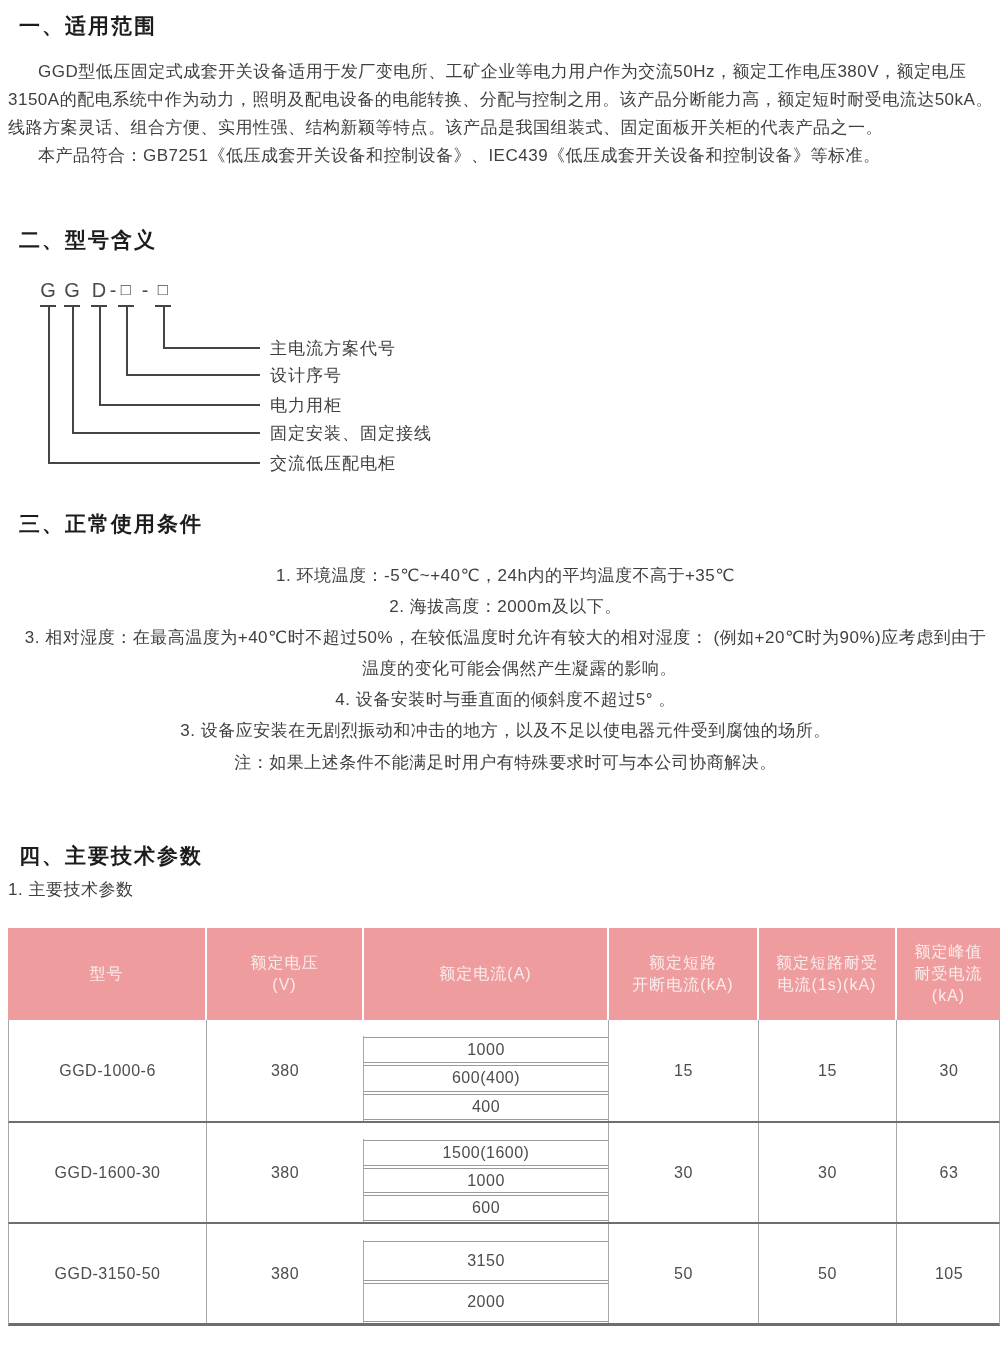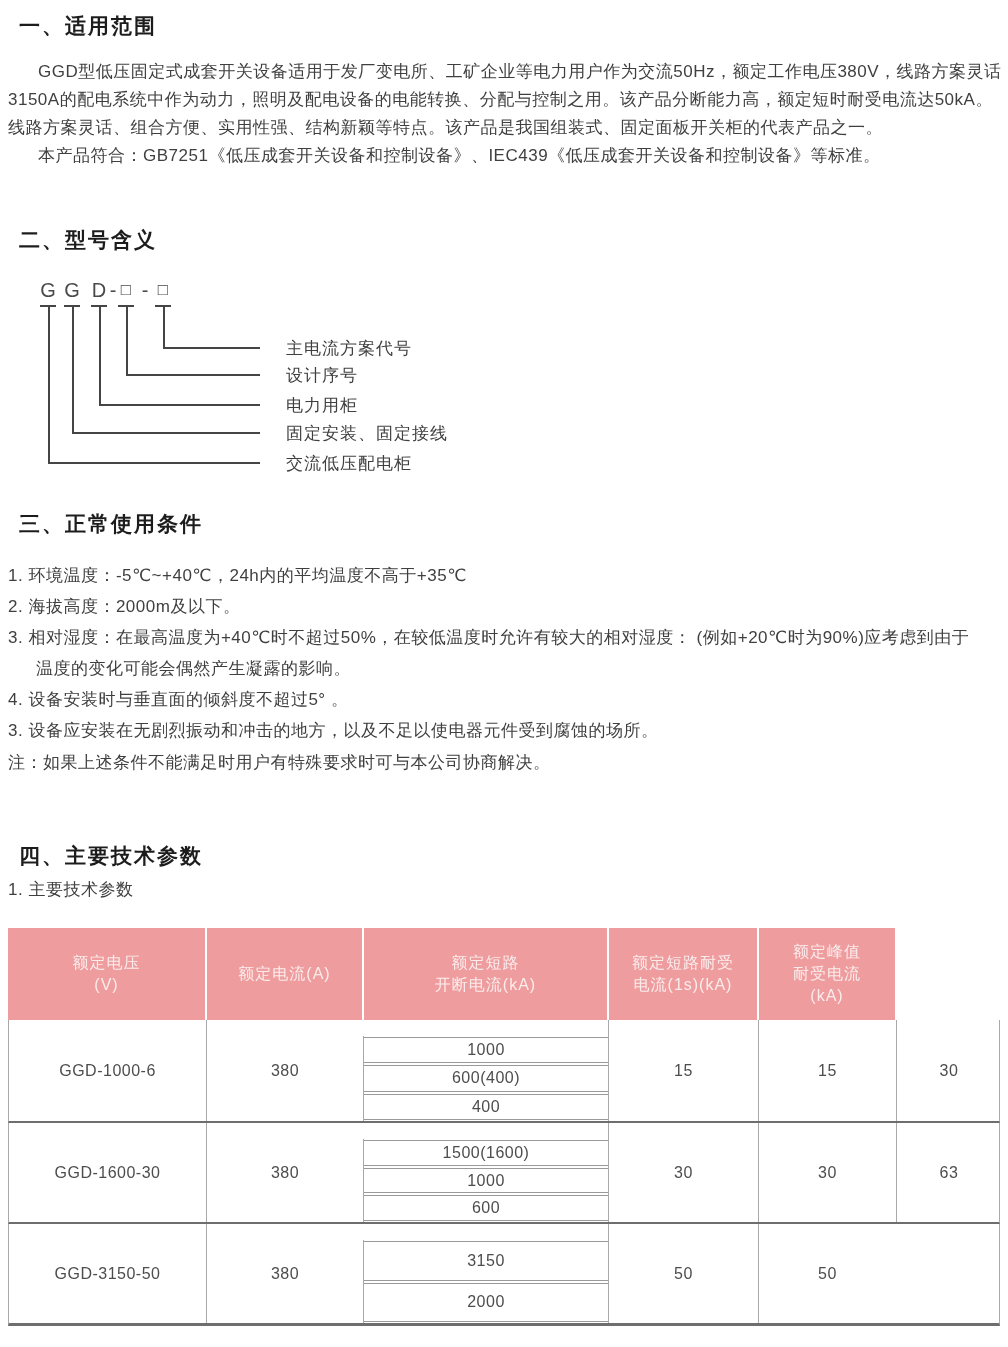--- a/index.html
+++ b/index.html
@@ -23,28 +23,28 @@
   
   .diagram { position:absolute; left:0; top:278px; width:700px; height:210px; }
   .dchar {
     position:absolute; top:0; width:24px; text-align:center;
     font-size:20px; color:#4a4a4a; line-height:24px;
   }
   .dsquare { font-size:17px; }
   .tick { position:absolute; top:27px; height:2px; width:16px; background:#454545; }
   .lshape { position:absolute; top:28px; border-left:2px solid #454545; border-bottom:2px solid #454545; }
   .dlabel {
-    position:absolute; left:286px; font-size:17px; color:#3f3f3f;
+    position:absolute; left:270px; font-size:17px; color:#3f3f3f;
     letter-spacing:1px; white-space:nowrap; line-height:22px;
   }
 
   
   .cond-line {
     position:absolute; left:8px; width:995px; height:31px; line-height:31px;
-    font-size:17px; letter-spacing:0.5px; white-space:nowrap; color:#3f3f3f;
+    font-size:17px; letter-spacing:0.5px; white-space:nowrap; color:#3f3f3f;text-align:center;
   }
 
   
   .ptable { position:absolute; left:8px; top:928px; width:992px; }
   .thead {
     display:grid; grid-template-columns:197px 157px 245px 150px 138px 105px;
     height:92px;
   }
   .thcell {
     background:#ee9c9e; color:#fbecec; font-size:16px; line-height:22px;
@@ -70,21 +70,21 @@
     flex:1; margin:1px 0; border-top:1px solid #9a9a9a; border-bottom:1px solid #9a9a9a;
     display:flex; align-items:center; justify-content:center;
   }
 </style>
 </head>
 <body>
 
 <div class="page">
 
   <div class="sec-heading" style="top:12px">一、适用范围</div>
-  <div class="bodyline indent2" style="top:58px">GGD型低压固定式成套开关设备适用于发厂变电所、工矿企业等电力用户作为交流50Hz，额定工作电压380V，线路方案灵话</div>
+  <div class="bodyline indent2" style="top:58px">GGD型低压固定式成套开关设备适用于发厂变电所、工矿企业等电力用户作为交流50Hz，额定工作电压380V，额定电压</div>
   <div class="bodyline" style="top:86px">3150A的配电系统中作为动力，照明及配电设备的电能转换、分配与控制之用。该产品分断能力高，额定短时耐受电流达50kA。</div>
   <div class="bodyline" style="top:114px">线路方案灵话、组合方便、实用性强、结构新颖等特点。该产品是我国组装式、固定面板开关柜的代表产品之一。</div>
   <div class="bodyline indent2" style="top:142px">本产品符合：GB7251《低压成套开关设备和控制设备》、IEC439《低压成套开关设备和控制设备》等标准。</div>
 
   <div class="sec-heading" style="top:226px">二、型号含义</div>
 
   <div class="diagram">
 
     <span class="dchar" style="left:36px">G</span>
     <span class="dchar" style="left:60px">G</span>
@@ -120,20 +120,23 @@
   <div class="cond-line indent1" style="top:653px">温度的变化可能会偶然产生凝露的影响。</div>
   <div class="cond-line" style="top:684px">4. 设备安装时与垂直面的倾斜度不超过5° 。</div>
   <div class="cond-line" style="top:715px">3. 设备应安装在无剧烈振动和冲击的地方，以及不足以使电器元件受到腐蚀的场所。</div>
   <div class="cond-line" style="top:747px">注：如果上述条件不能满足时用户有特殊要求时可与本公司协商解决。</div>
 
   <div class="sec-heading" style="top:842px">四、主要技术参数</div>
   <div class="bodyline" style="top:876px">1. 主要技术参数</div>
 
   <div class="ptable">
     <div class="thead">
+      <div class="thcell">
+        <div>型号</div>
+      </div>
       <div class="thcell">
         <div>额定电压</div>
         <div>(V)</div>
       </div>
       <div class="thcell">
         <div>额定电流(A)</div>
       </div>
       <div class="thcell">
         <div>额定短路</div>
         <div>开断电流(kA)</div>
@@ -177,16 +180,17 @@
 
     <div class="trow">
       <div class="tcell">GGD-3150-50</div>
       <div class="tcell">380</div>
       <div class="tcell currents">
         <div class="subcell">3150</div>
         <div class="subcell">2000</div>
       </div>
       <div class="tcell">50</div>
       <div class="tcell">50</div>
+      <div class="tcell">105</div>
     </div>
   </div>
 
 </div>
 
 </body></html>

